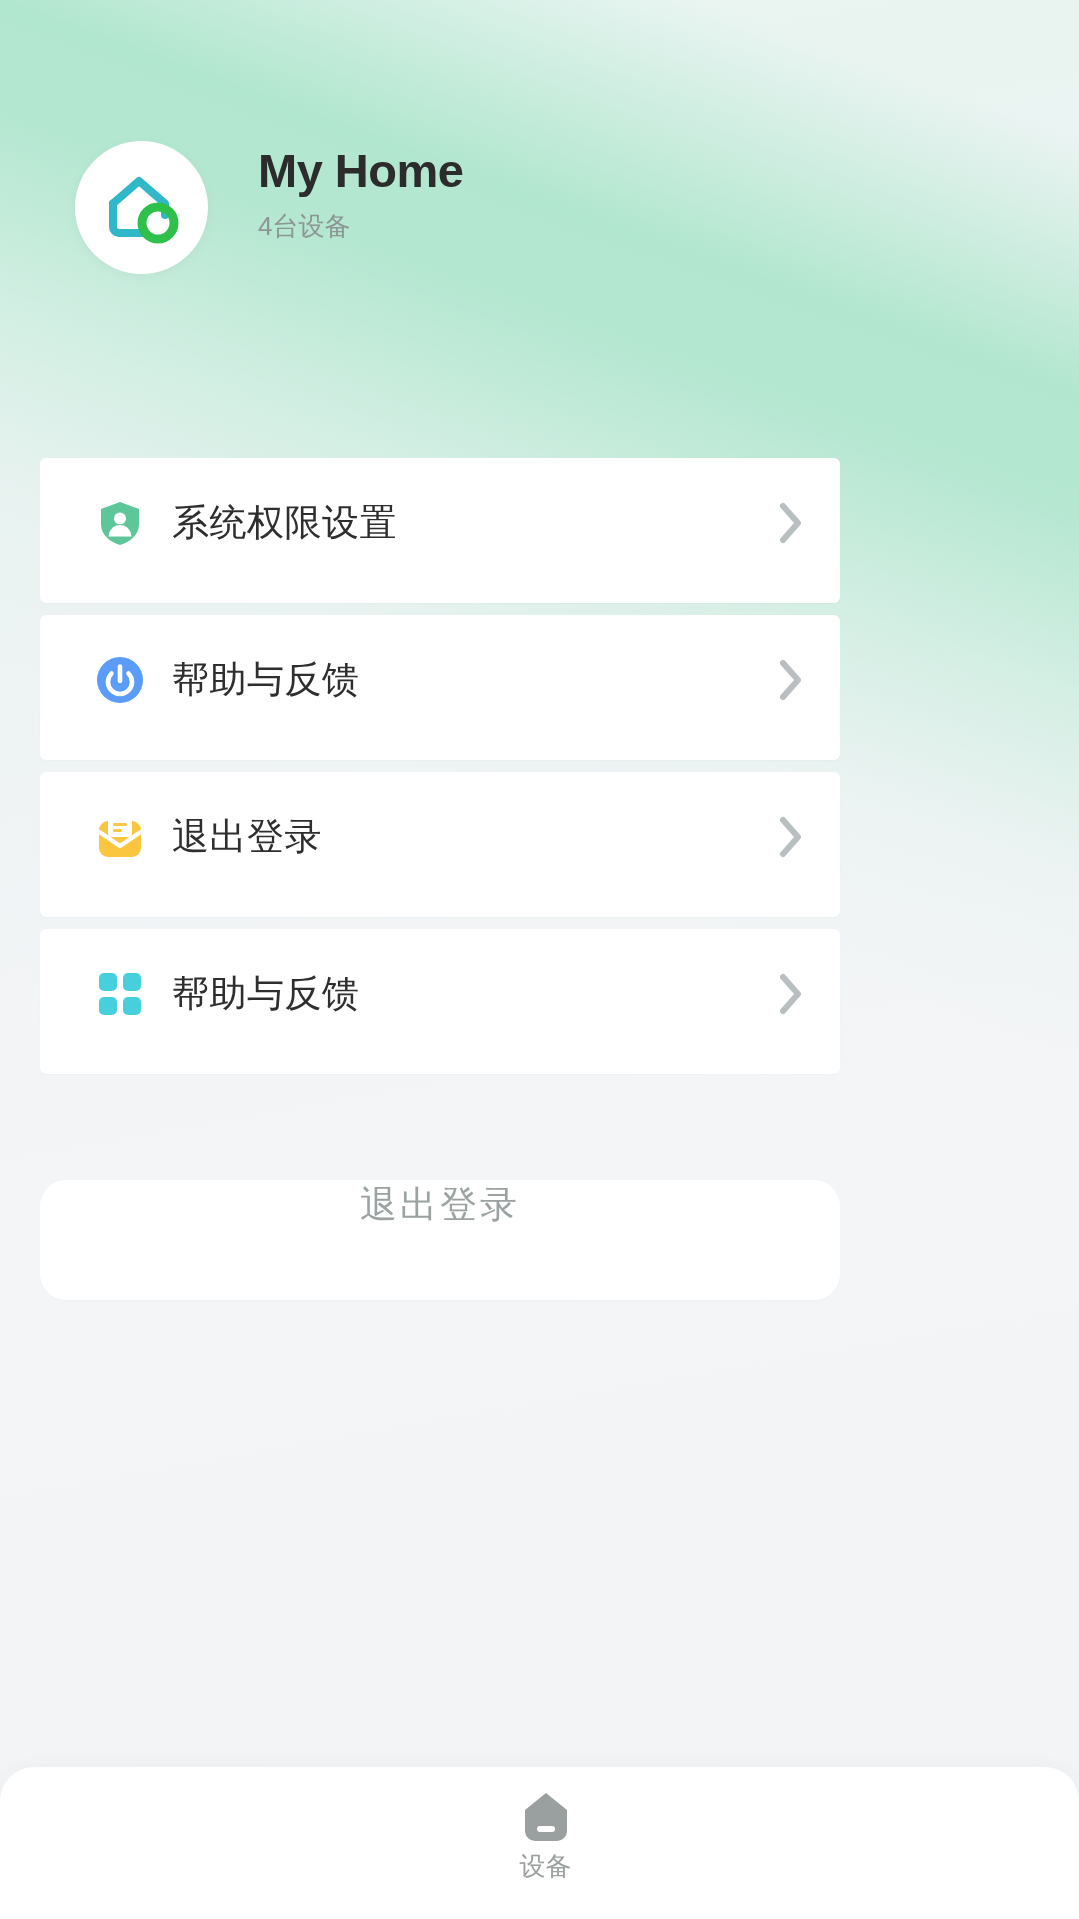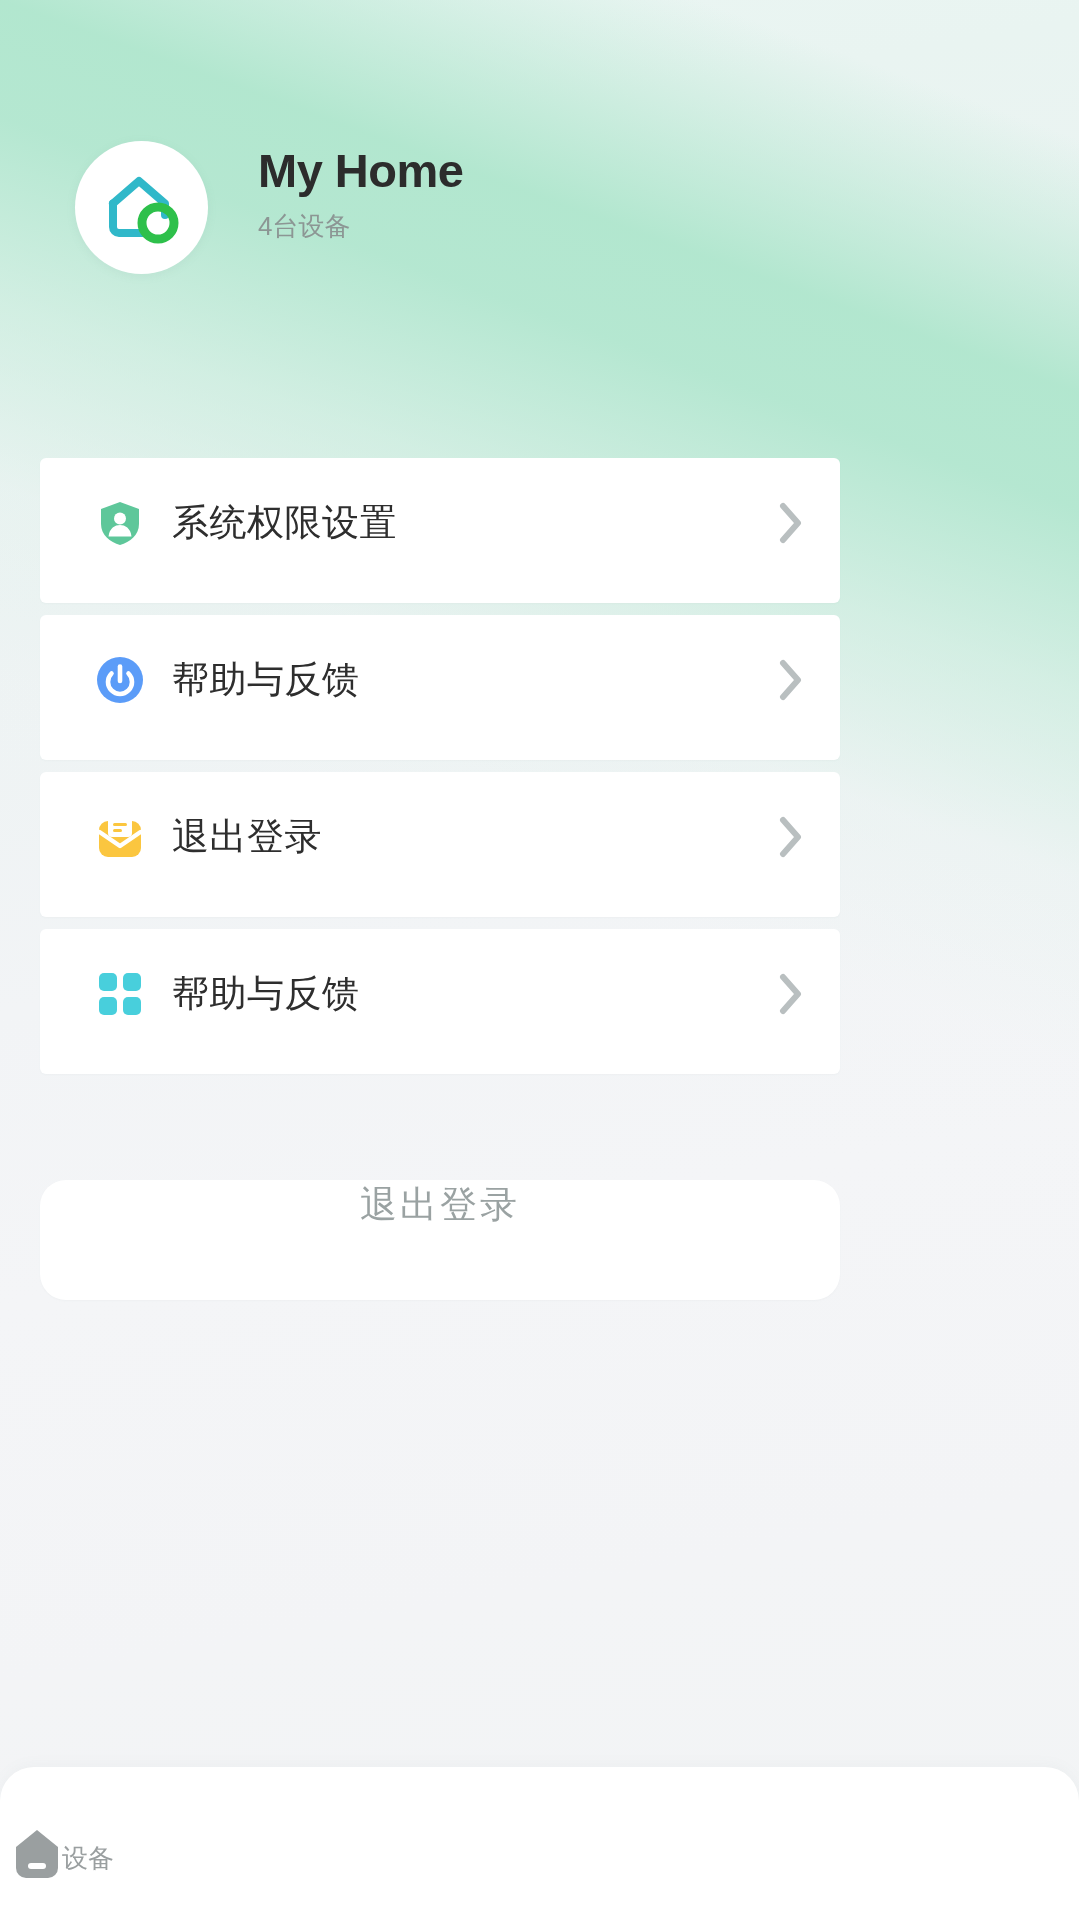--- a/index.html
+++ b/index.html
@@ -162,21 +162,21 @@
     height: 152px;
     background: #ffffff;
     border-top-left-radius: 34px;
     border-top-right-radius: 34px;
     display: flex;
     box-shadow: 0 -2px 14px rgba(120, 140, 140, 0.05);
   }
   .tab {
     flex: 1 1 50%;
     display: flex;
-    flex-direction: row;
+    flex-direction: column;
     align-items: center;
     justify-content: flex-start;
     padding-top: 22px;
     box-sizing: border-box;
     padding-left: 12px;
   }
   .tab .tab-icon {
     height: 56px;
     display: flex;
     align-items: center;

